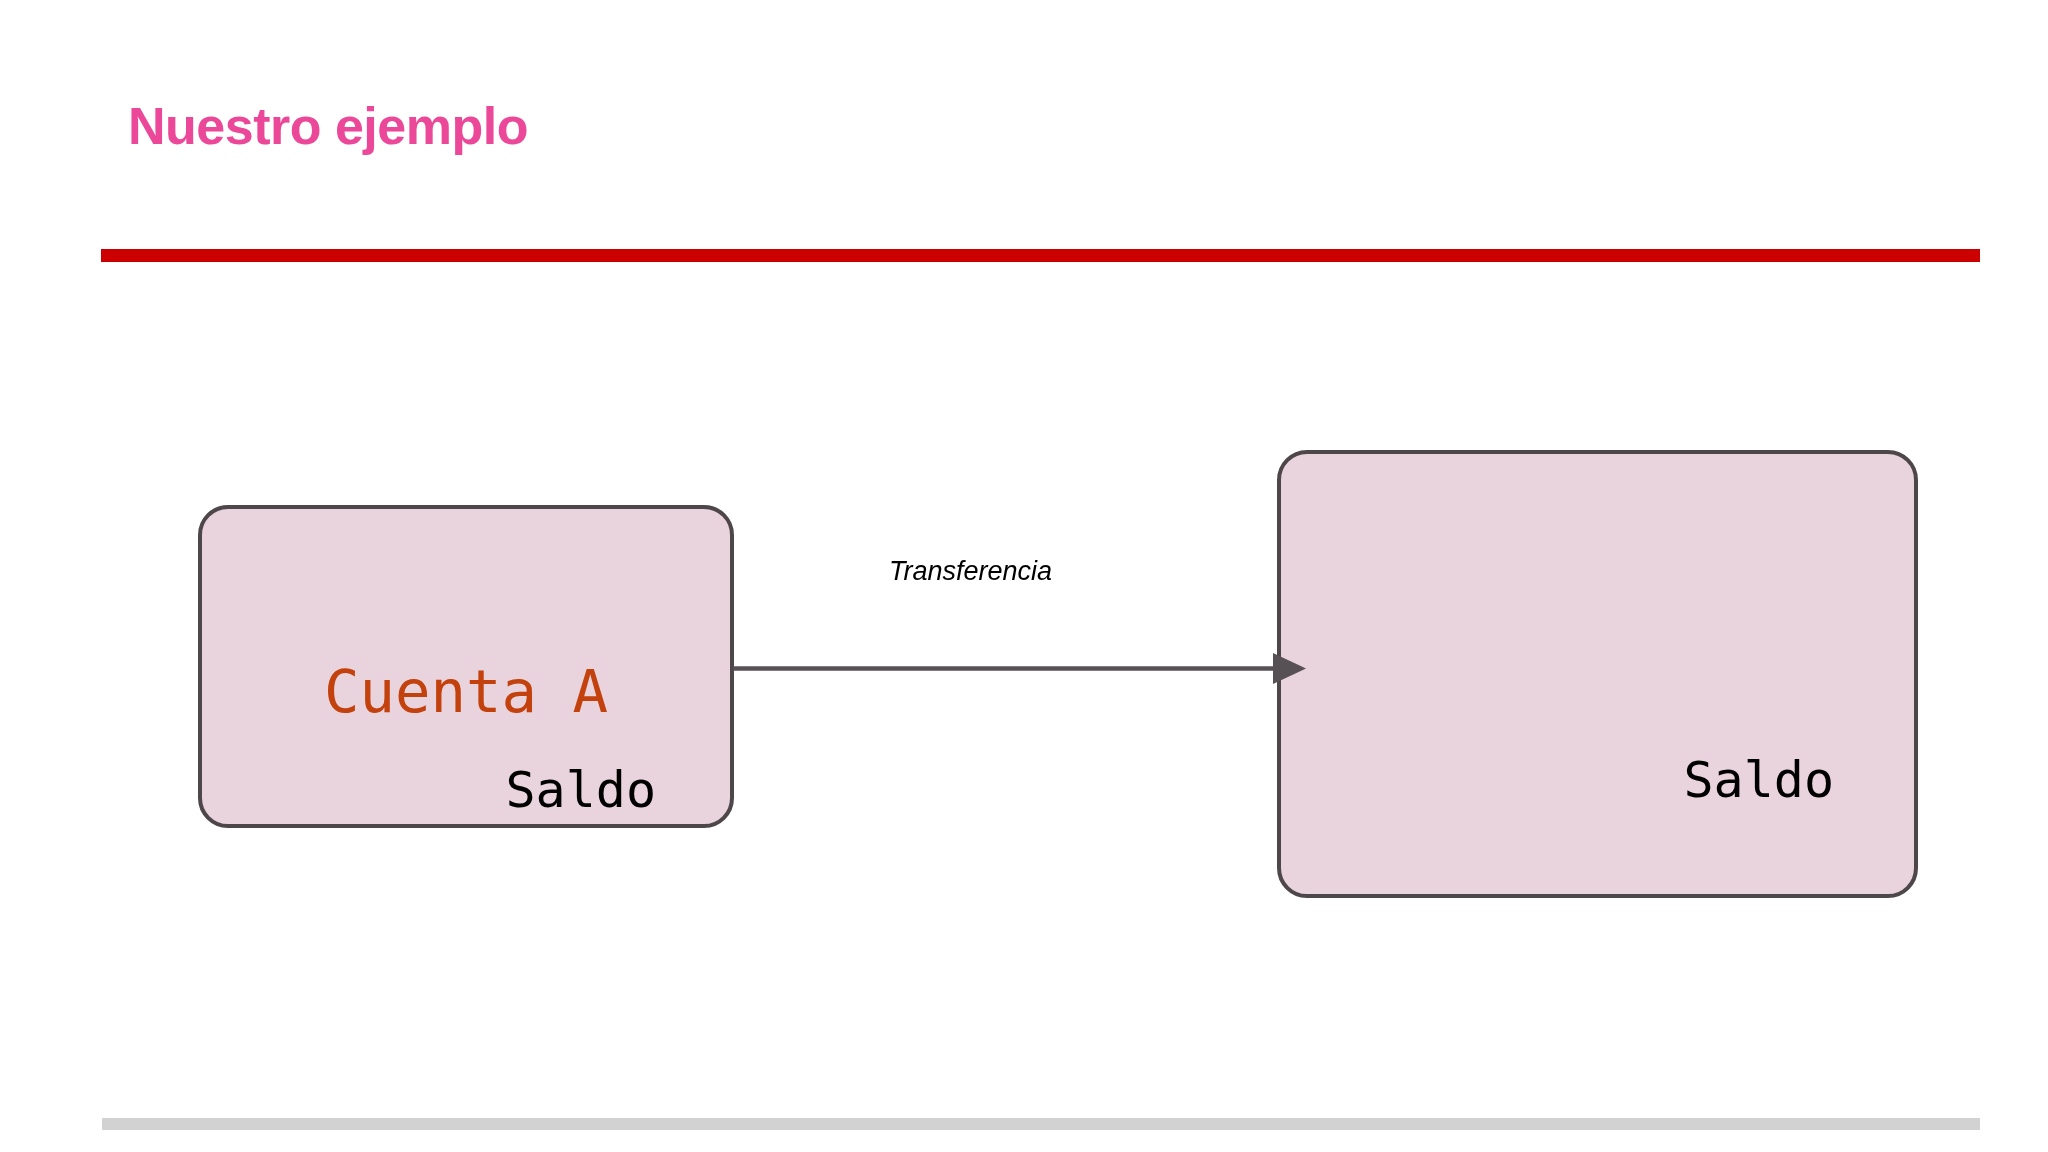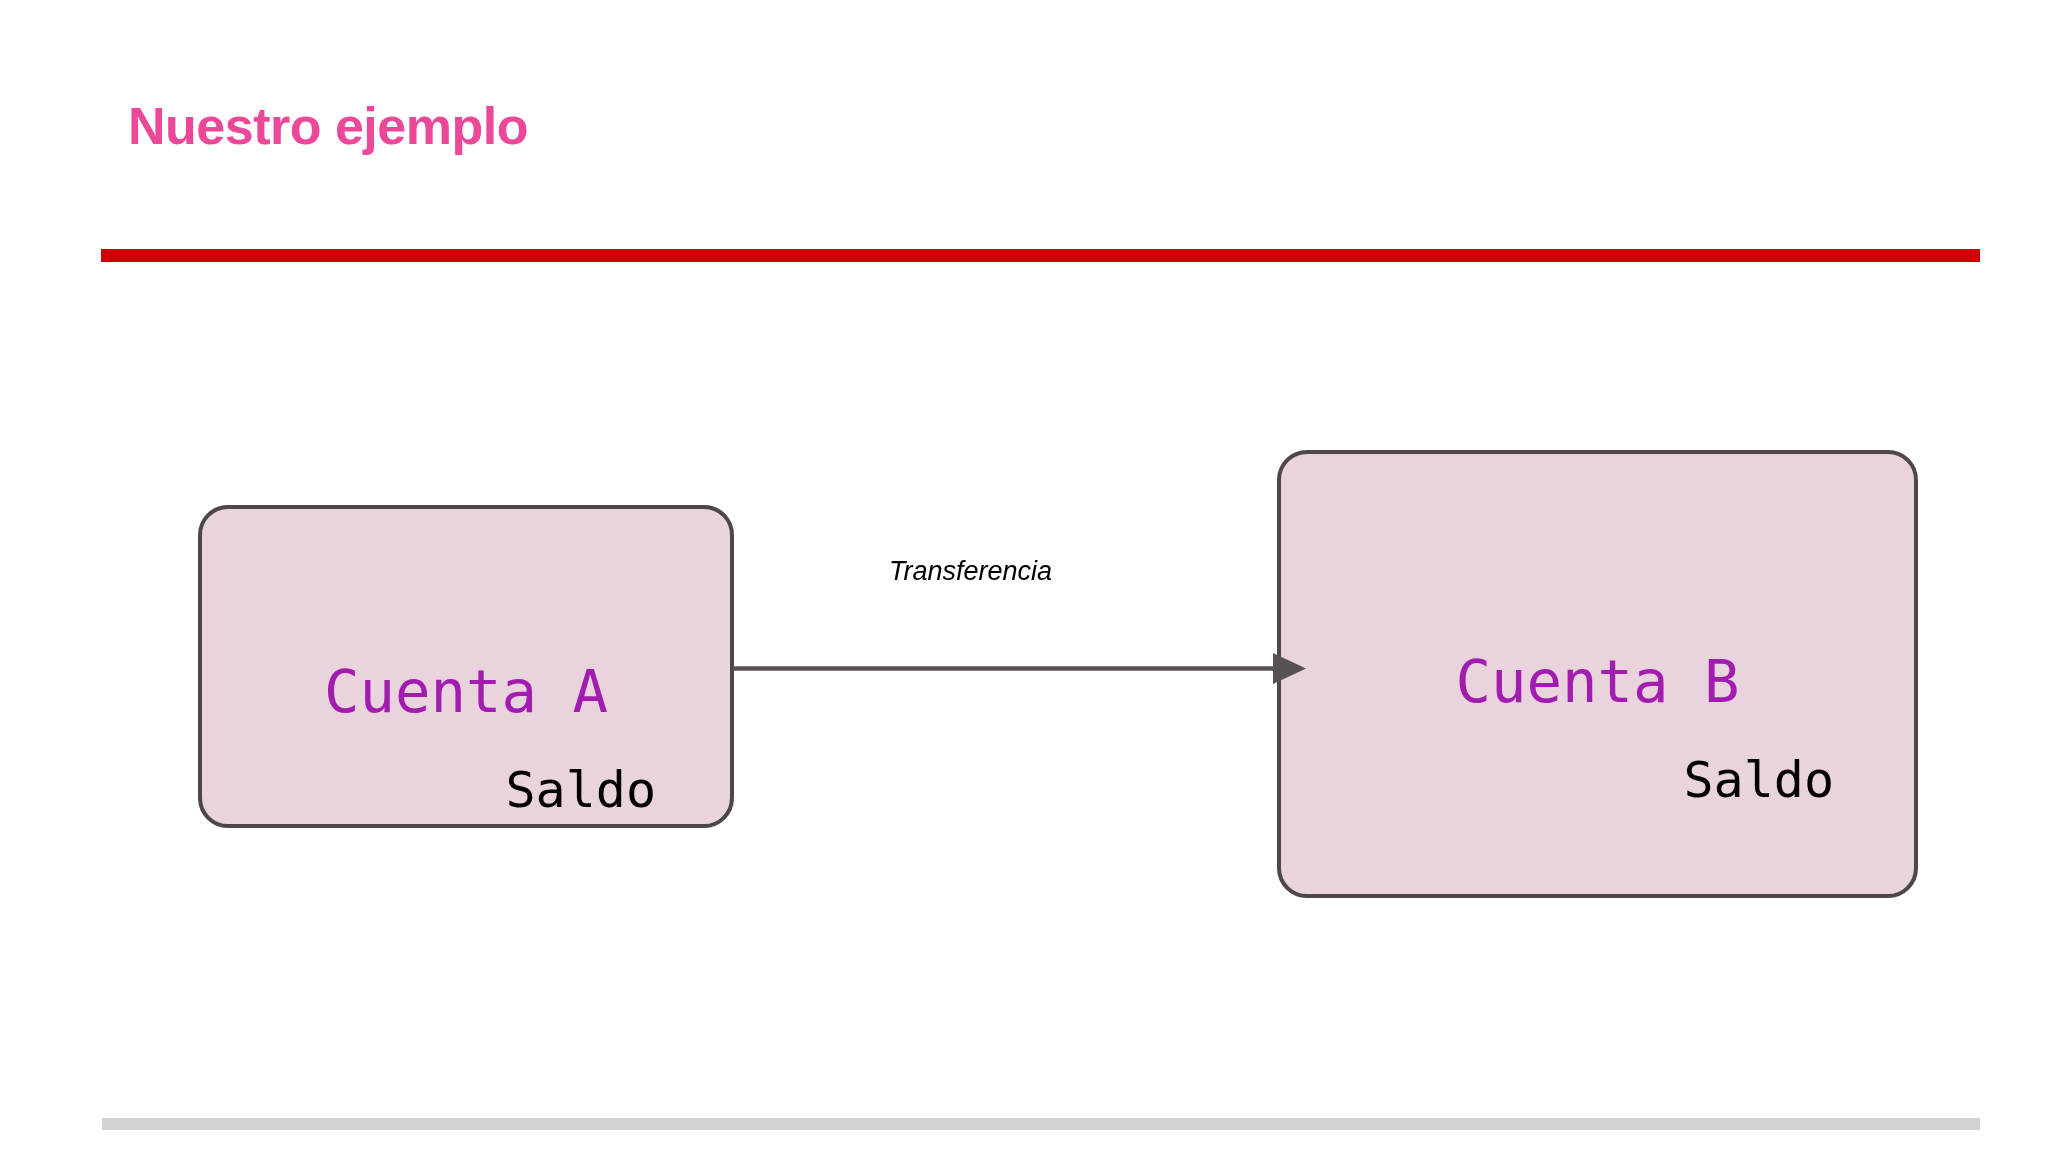--- a/index.html
+++ b/index.html
@@ -75,21 +75,21 @@
   }
 
   .acct-name {
     position: absolute;
     left: 0;
     right: 0;
     text-align: center;
     font-family: "DejaVu Sans Mono", monospace;
     font-size: 59px;
     line-height: 1;
-    color: #a21caf;
+    color: #c2410c;
     white-space: nowrap;
   }
   .acct-box.left .acct-name  { top: 153px; }
   .acct-box.right .acct-name { top: 198px; }
 
   .acct-balance {
     position: absolute;
     text-align: right;
     font-family: "DejaVu Sans Mono", monospace;
     font-size: 50px;
@@ -131,21 +131,20 @@
   <div class="slide-title">Nuestro ejemplo</div>
 
   <div class="title-rule"></div>
 
   <div class="acct-box left">
     <div class="acct-name">Cuenta A</div>
     <div class="acct-balance">Saldo</div>
   </div>
 
   <div class="acct-box right">
-    <div class="acct-name">Cuenta B</div>
     <div class="acct-balance">Saldo</div>
   </div>
 
   <div class="arrow-wrap">
     <svg width="575" height="58" viewBox="0 0 575 58">
       <line x1="2" y1="28.5" x2="546" y2="28.5" stroke="#575054" stroke-width="4.5"></line>
       <polygon points="542,13 575,28.5 542,44" fill="#575054"></polygon>
     </svg>
   </div>
 

